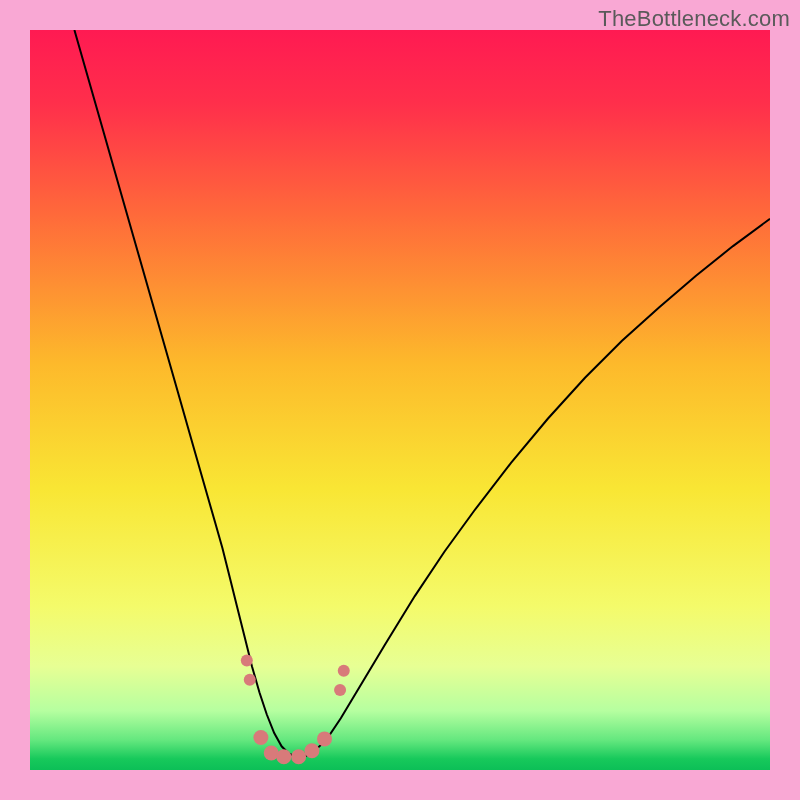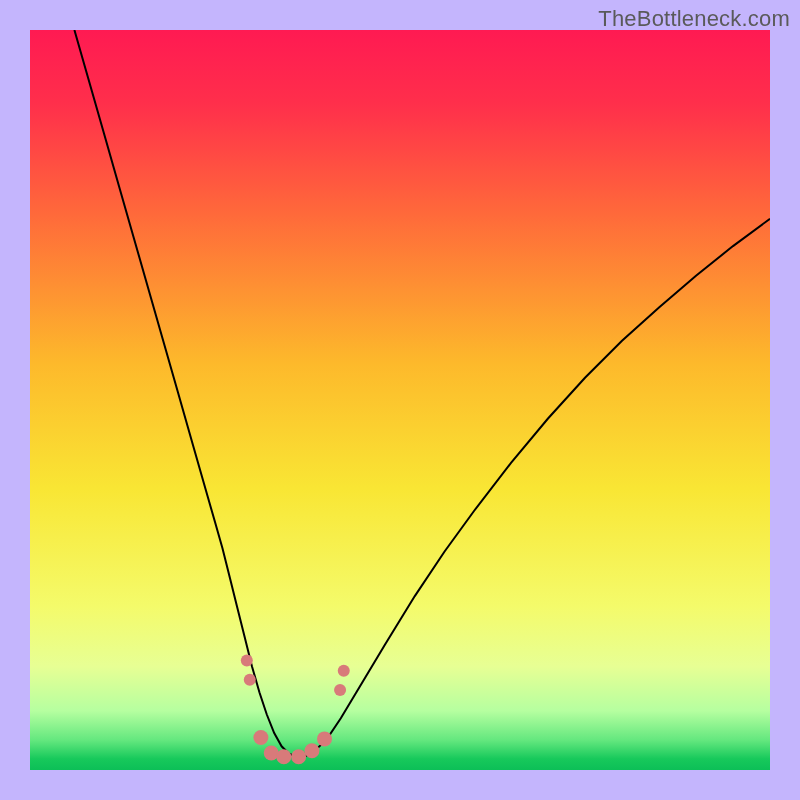--- a/index.html
+++ b/index.html
@@ -9,21 +9,21 @@
     height: 800px;
     overflow: hidden;
     background: #000;
     font-family: Arial, Helvetica, sans-serif;
   }
   .frame {
     position: absolute;
     left: 0; top: 0;
     width: 800px;
     height: 800px;
-    background: #c4b5fd;
+    background: #f9a8d4;
   }
   .plot {
     position: absolute;
     left: 30px;
     top: 30px;
     width: 740px;
     height: 740px;
   }
   .watermark {
     position: absolute;

